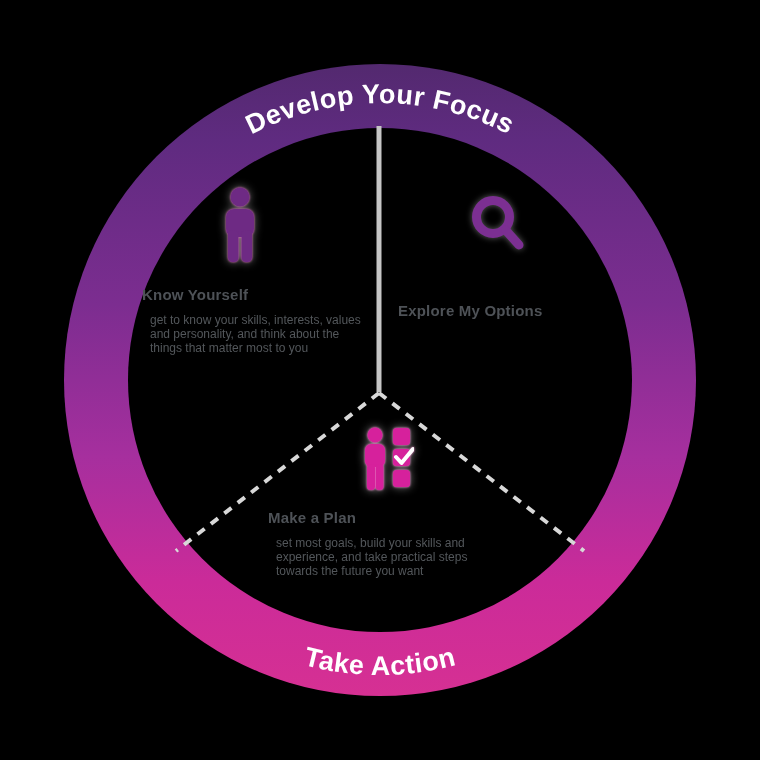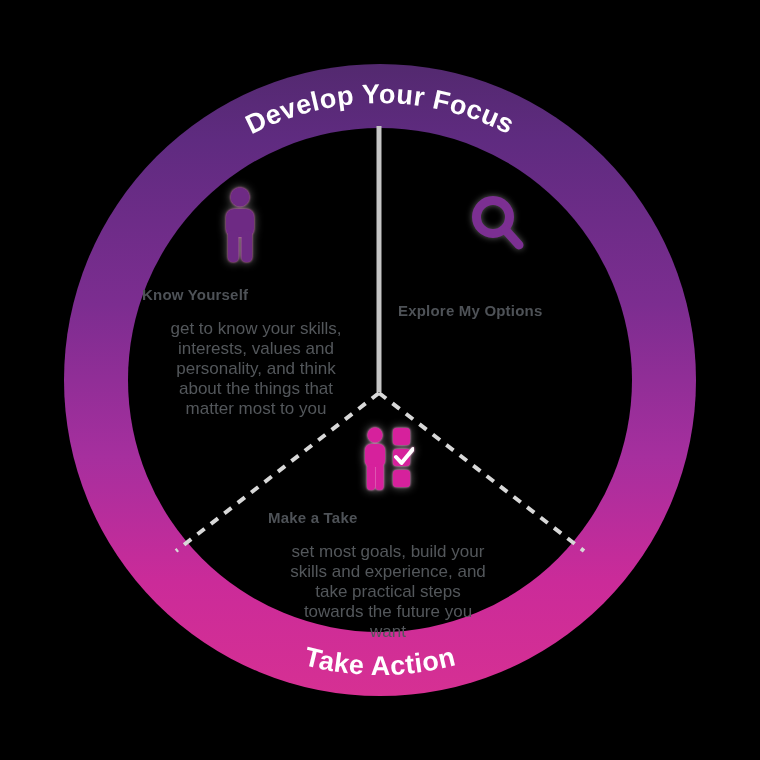--- a/index.html
+++ b/index.html
@@ -22,21 +22,21 @@
   .ring-label {
     fill:#ffffff; font-family:"Liberation Sans", sans-serif;
     font-size:27px; font-weight:bold; letter-spacing:0.5px;
   }
   .segment { position:absolute; }
   .seg-title {
     margin:0 0 10px 0; color:#4e5257; font-size:15px; font-weight:bold;
     letter-spacing:0.2px;
   }
   .seg-body {
-    margin:16px; color:#53575b; font-size:17px; line-height:1.18; text-align:center;
+    margin:8px; color:#53575b; font-size:12px; line-height:1.18; text-align:left;
   }
   .icon { position:absolute; }
   .icon-purple-glow  { filter: drop-shadow(0 0 1px #e06ec0) drop-shadow(0 0 4px rgba(255,255,255,.40)); }
   .icon-magenta-glow { filter: drop-shadow(0 0 1px #ff8fd8) drop-shadow(0 0 4px rgba(255,255,255,.45)); }
   .icon-gray-glow    { filter: drop-shadow(0 0 3px rgba(210,210,210,.45)); }
 </style>
 </head>
 <body>
 
 <div class="stage">
@@ -93,17 +93,17 @@
   <div class="segment" style="left:142px; top:286px; width:228px;">
     <h3 class="seg-title">Know Yourself</h3>
     <p class="seg-body">get to know your skills, interests, values and personality, and think about the things that matter most to you</p>
   </div>
 
   <div class="segment" style="left:398px; top:302px; width:248px;">
     <h3 class="seg-title">Explore My Options</h3>
   </div>
 
   <div class="segment" style="left:268px; top:509px; width:240px;">
-    <h3 class="seg-title">Make a Take</h3>
+    <h3 class="seg-title">Make a Plan</h3>
     <p class="seg-body">set most goals, build your skills and experience, and take practical steps towards the future you want</p>
   </div>
 
 </div>
 
 </body></html>

